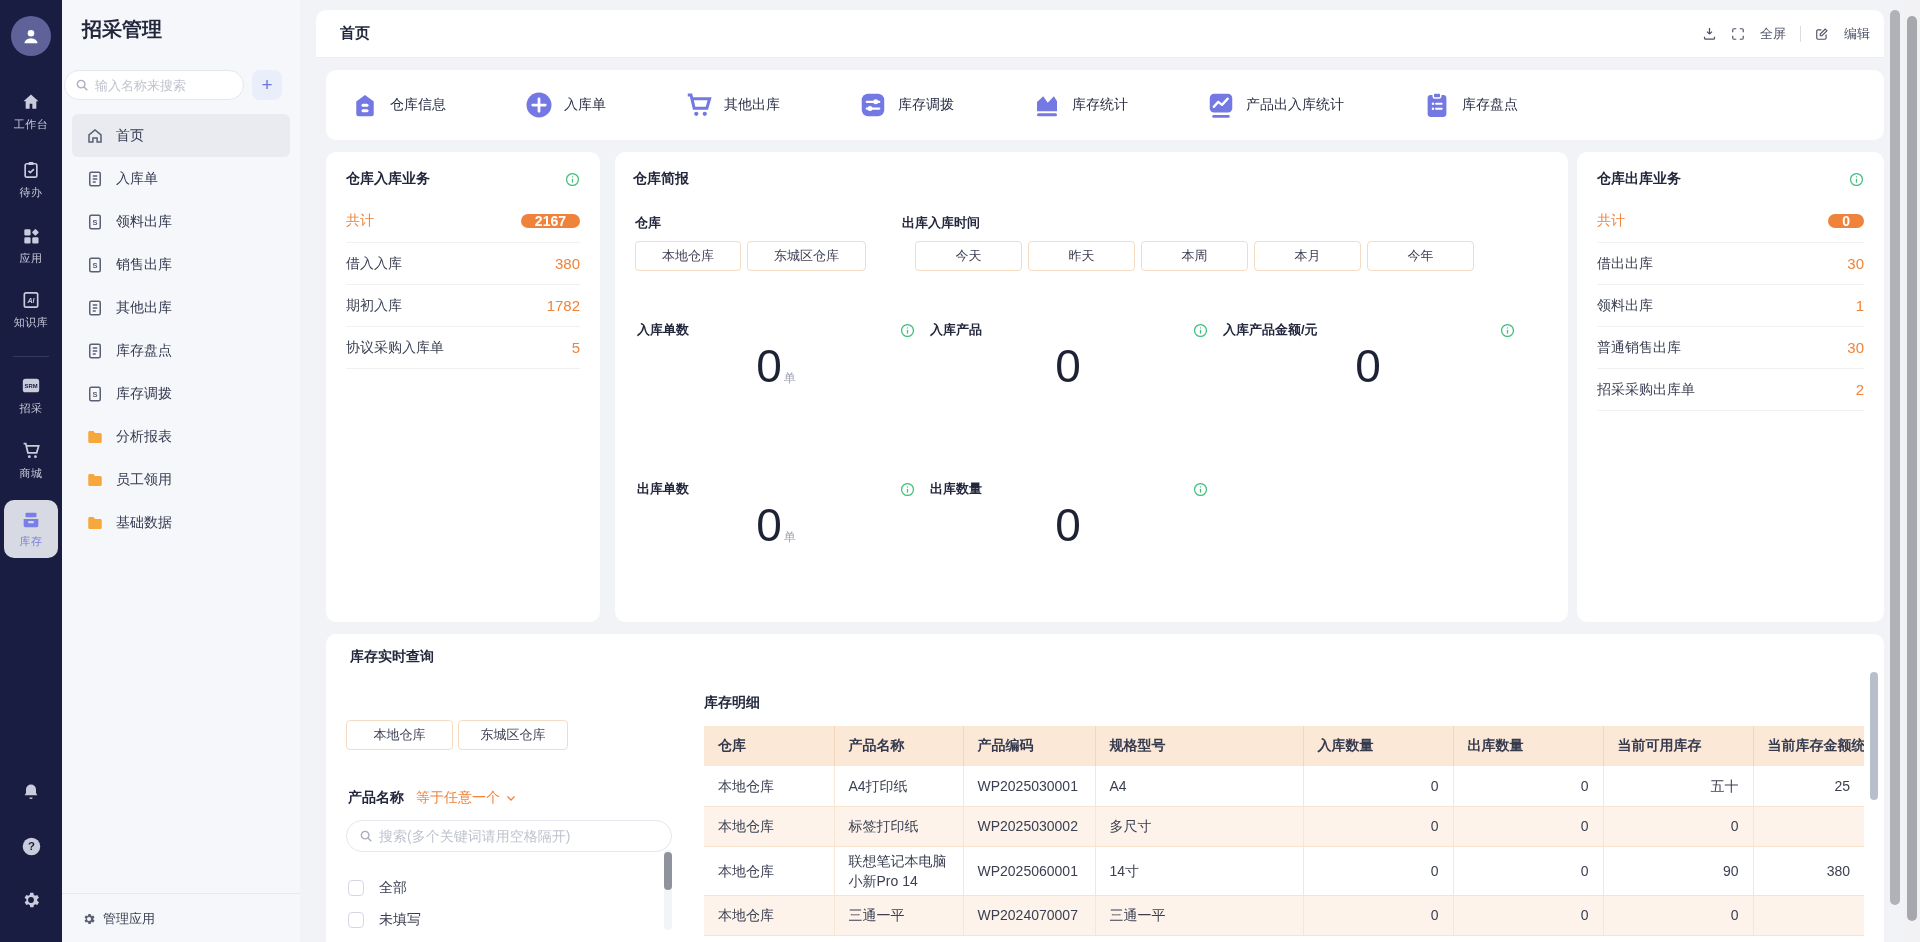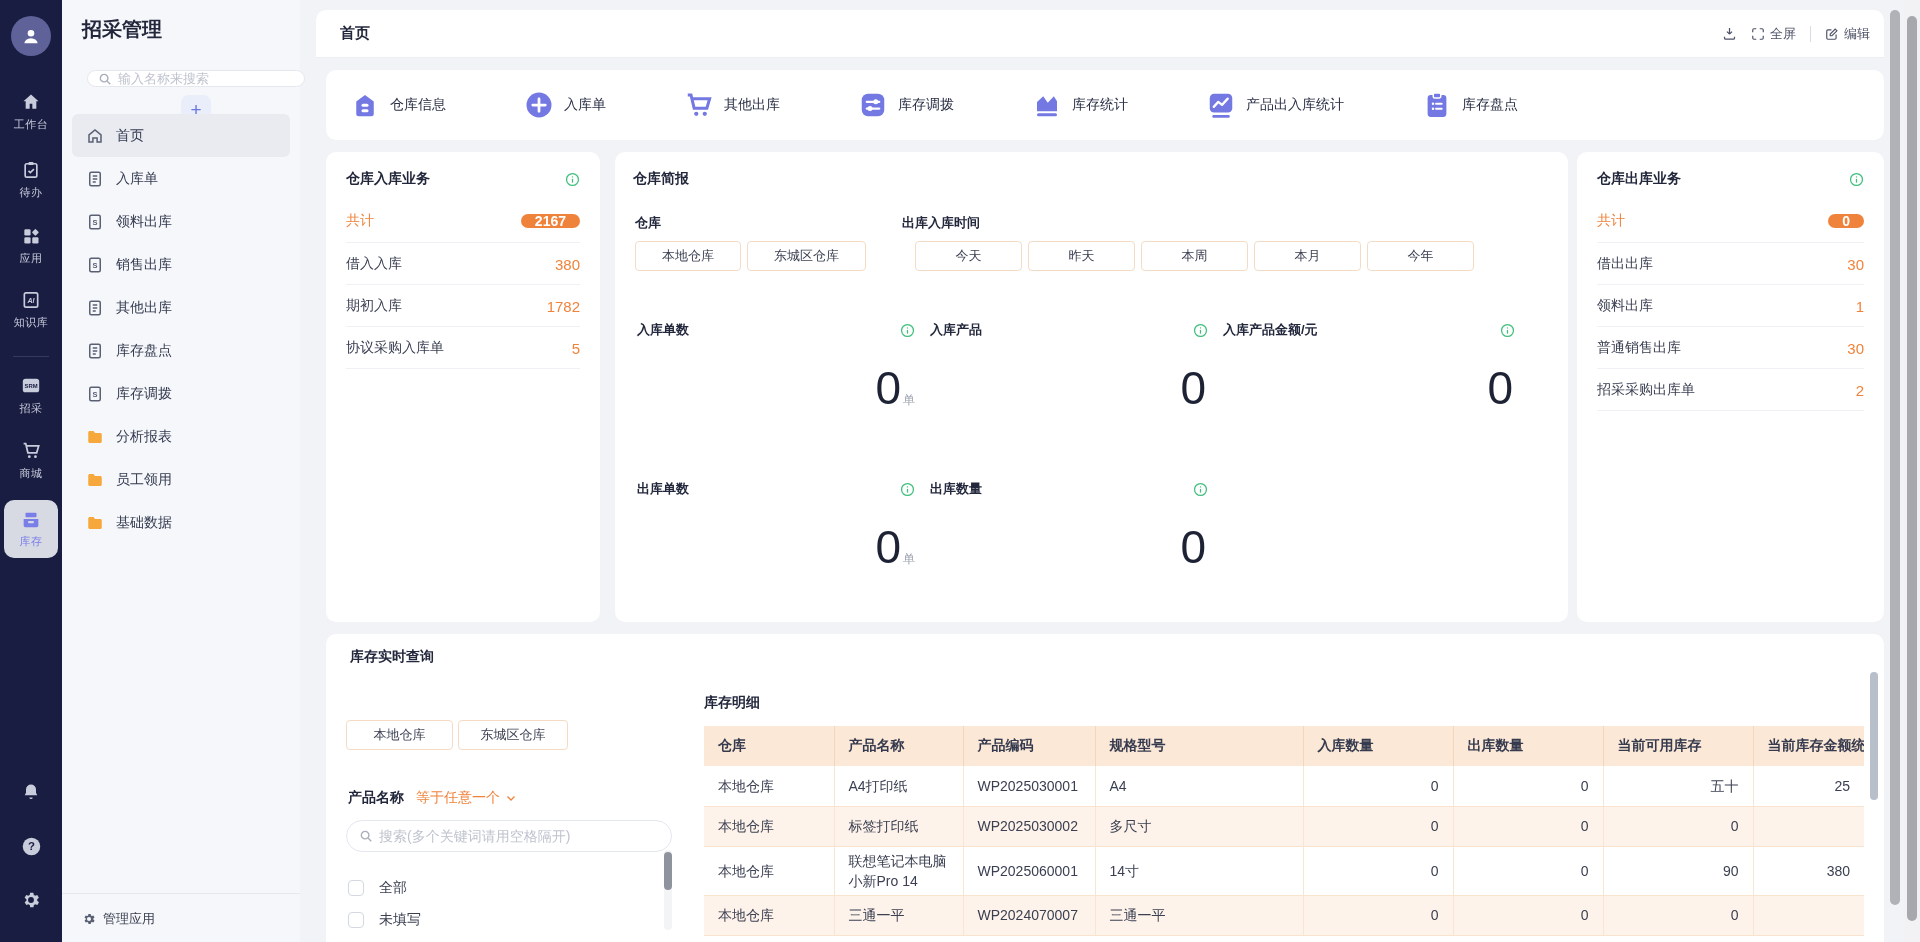--- a/index.html
+++ b/index.html
@@ -19,21 +19,21 @@
   .rail-item .ri-label { font-size:11px; margin-top:5px; letter-spacing:.5px; }
   .rail-divider { position:absolute; left:13px; width:36px; border-top:1px solid #35395E; }
   .rail-item.selected-tile { left:4px; width:54px; height:58px; background:#D7DAE3; border-radius:10px;
     padding-top:9px; color:#7A7EE8; }
   .rail-item.selected-tile .ri-label { color:#7A7EE8; margin-top:3px; }
   .rail-bottom { color:#C9CCDB; }
 
   
   .sidebar { position:absolute; left:62px; top:0; width:238px; height:942px; background:#F6F7FA; }
   .sb-title { position:absolute; left:20px; top:16px; font-size:20px; font-weight:700; color:#23273C; }
-  .sb-search-row { position:absolute; left:25px; top:70px; width:218px; display:flex; gap:8px; align-items:center;flex-direction:column; }
+  .sb-search-row { position:absolute; left:2px; top:70px; width:218px; display:flex; gap:8px; align-items:center; }
   .sb-search { flex:1; height:30px; background:#fff; border:1px solid #E4E7EE; border-radius:16px;
     display:flex; align-items:center; padding:0 10px; gap:6px; }
   .sb-search input { border:none; outline:none; width:100%; font-size:13px; color:#333A50; background:transparent;
     font-family:inherit; }
   .sb-search input::placeholder { color:#BFC3CE; }
   .sb-add { width:30px; height:30px; border-radius:8px; background:#E9EEFA; color:#6A77E0; font-size:19px;
     display:flex; align-items:center; justify-content:center; cursor:pointer; border:none; }
   .sb-menu { position:absolute; left:10px; top:114px; width:218px; }
   .sb-item { height:43px; display:flex; align-items:center; gap:12px; padding-left:14px; border-radius:6px;
     color:#333A50; cursor:pointer; }
@@ -44,62 +44,62 @@
   .sb-footer { position:absolute; left:20px; top:910px; display:flex; align-items:center; gap:7px;
     color:#3A3F51; font-size:13px; cursor:pointer; }
 
   
   .main { position:absolute; left:316px; top:0; width:1568px; height:942px; }
   .m-header { position:absolute; left:0; top:10px; width:1568px; height:48px; background:#fff;
     border-radius:10px 10px 0 0; border-bottom:1px solid #EDEEF1; display:flex; align-items:center;
     justify-content:space-between; padding:0 14px 0 24px; }
   .m-title { font-size:15px; font-weight:600; color:#23273C; }
   .m-actions { display:flex; align-items:center; gap:14px; color:#4D5266; font-size:13px; }
-  .m-act { display:flex; align-items:center; gap:5px; cursor:pointer; }
+  .m-act { display:flex; align-items:center; gap:15px; cursor:pointer; }
   .m-act-divider { width:1px; height:16px; background:#D9DCE3; }
 
   .card { position:absolute; background:#fff; border-radius:10px; }
 
   
   .quick { left:10px; top:70px; width:1558px; height:70px; display:flex; align-items:center;
     padding-left:24px; gap:78px; }
   .qa { display:flex; align-items:center; gap:10px; cursor:pointer; }
   .qa-icon { width:30px; height:30px; color:#7478E2; }
   .qa-label { font-size:14px; color:#2A2F45; }
 
   
   .panel { top:152px; height:470px; padding:18px 20px; }
   .panel-title-row { display:flex; justify-content:space-between; align-items:center; }
   .panel-title { font-size:14px; font-weight:700; color:#23273C; }
   .p-total { display:flex; justify-content:space-between; align-items:center; margin-top:24px;
     padding-bottom:12px; border-bottom:1px solid #F0F1F5; }
   .p-total-label { color:#F0833B; font-size:14px; }
   .p-badge { background:#F0833B; color:#fff; font-size:14px; font-weight:700; height:14px; border-radius:13px;
     padding:0 14px; display:flex; align-items:center; min-width:26px; justify-content:center; }
-  .p-row { display:flex; justify-content:space-between; align-items:center; padding:12px 0 11px;
+  .p-row { display:flex; justify-content:space-between; align-items:flex-start; padding:12px 0 11px;
     border-bottom:1px solid #F0F1F5; }
   .p-row-label { font-size:14px; color:#3A3F51; }
   .p-row-value { font-size:15px; color:#F0833B; }
   #panel-inbound { left:10px; width:274px; }
   #panel-brief { left:299px; width:953px; padding:0; }
   #panel-outbound { left:1261px; width:307px; }
 
   
   .b-title { position:absolute; left:18px; top:18px; font-size:14px; font-weight:700; color:#23273C; }
   .b-group { position:absolute; top:62px; }
   .b-group-label { font-size:13px; font-weight:700; color:#23273C; }
   .b-btn-row { display:flex; gap:6px; margin-top:9px; }
   .o-btn { height:30px; background:#fff; border:1px solid #F4DCC4; border-radius:4px; font-size:13px;
     color:#3A3F51; display:flex; align-items:center; justify-content:center; padding:0 26px;
     cursor:pointer; white-space:nowrap; font-family:inherit; }
   .o-btn.fixed { width:107px; padding:0; }
   .stat { position:absolute; width:278px; }
   .stat-label-row { display:flex; justify-content:space-between; align-items:center; }
   .stat-label { font-size:13px; font-weight:700; color:#23273C; }
-  .stat-big { text-align:right; margin-top:22px; font-size:46px; font-weight:400; color:#1E2235; }
+  .stat-big { text-align:center; font-size:46px; font-weight:400; color:#1E2235; }
   .stat-unit { font-size:12px; color:#9CA1AF; font-weight:400; margin-left:2px; }
 
   .info-icon { width:15px; height:15px; color:#3FBE7C; cursor:pointer; }
 
   
   .bottom-card { left:10px; top:634px; width:1558px; height:390px; }
   .bc-title { position:absolute; left:24px; top:14px; font-size:14px; font-weight:700; color:#23273C; }
   .bc-filters { position:absolute; left:20px; top:86px; width:330px; }
   .bc-wh-row { display:flex; gap:5px; }
   .bc-field-row { position:absolute; left:22px; top:155px; display:flex; align-items:center; gap:12px; }

